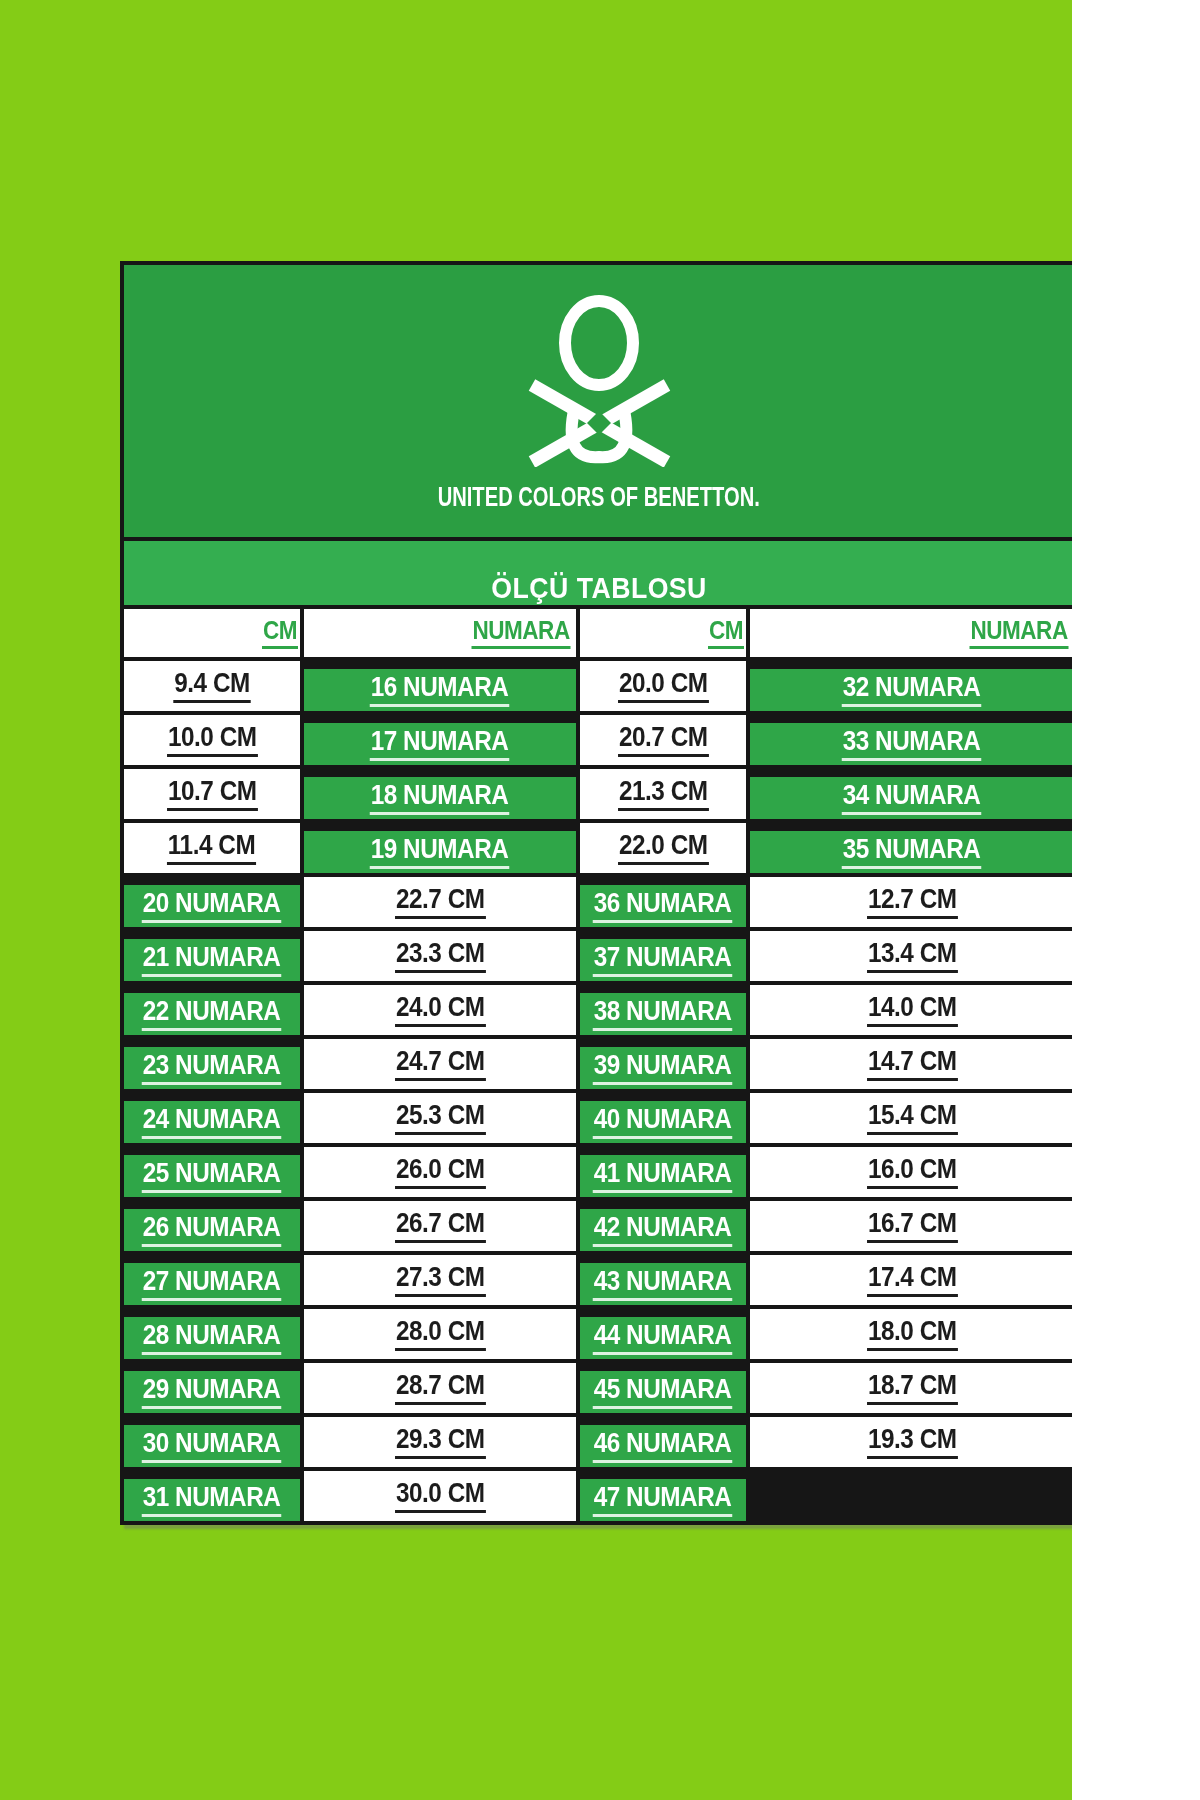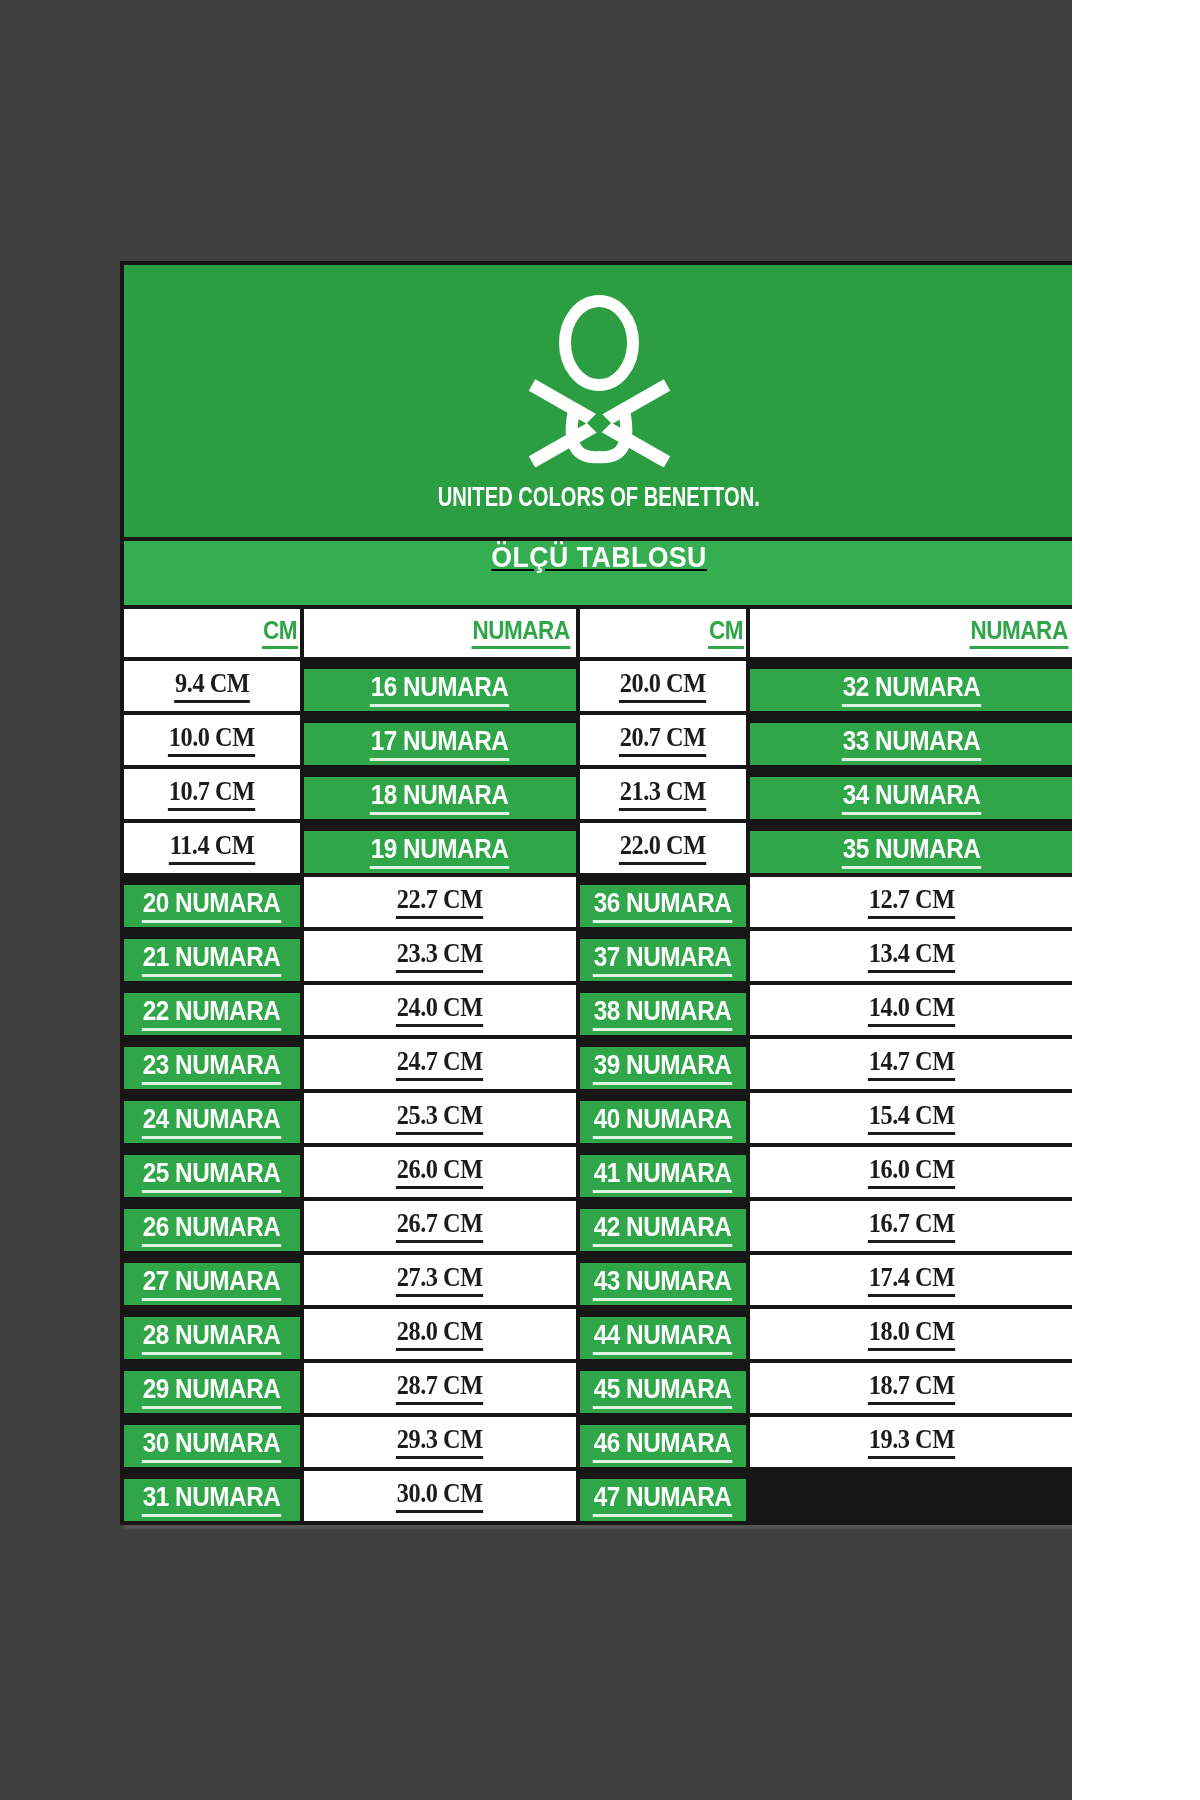--- a/index.html
+++ b/index.html
@@ -1,21 +1,21 @@
 <!DOCTYPE html>
 <html><head>
 <meta charset="utf-8">
 <style>
   * { margin: 0; padding: 0; box-sizing: border-box; }
   html, body { background: #ffffff; }
   .page {
     position: relative;
     width: 1072px;
     height: 1800px;
-    background: #404040;
+    background: #84cc16;
     font-family: "Liberation Sans", "DejaVu Sans", sans-serif;
     overflow: hidden;
   }
   .size-chart {
     position: absolute;
     left: 120px;
     top: 261px;
     width: 958px;
     display: grid;
     grid-template-columns: 176px 272px 166px 324px;
@@ -45,23 +45,22 @@
     letter-spacing: 0px;
     white-space: nowrap;
     transform: scaleX(0.72);
     transform-origin: center;
   }
 
   
   .title-band {
     background: #34ae50;
     display: flex;
-    align-items: flex-start;
+    align-items: flex-end;
     justify-content: center;
-    text-decoration: underline;
   }
   .title-band span {
     color: #ffffff;
     font-size: 29px;
     font-weight: 700;
     letter-spacing: 0.5px;
     transform: scaleX(0.92);
   }
 
   
@@ -69,21 +68,21 @@
     display: flex;
     align-items: center;
     justify-content: center;
   }
   .hcell { background: #ffffff; justify-content: flex-end; }
   .hcell .u {
     color: #2fa648;
     border-bottom: 3px solid #2fa648;
     font-size: 25px;
   }
-  .cm-cell { background: #ffffff; font-family: Liberation Serif, serif; }
+  .cm-cell { background: #ffffff; }
   .cm-cell .u {
     color: #1c1c1c;
     border-bottom: 3px solid #1c1c1c;
     font-size: 27px;
   }
   .numara-cell { background: #2fa648; margin-top: 8px; }
   .numara-cell .u {
     color: #ffffff;
     border-bottom: 3px solid #def3e2;
     font-size: 27px;

